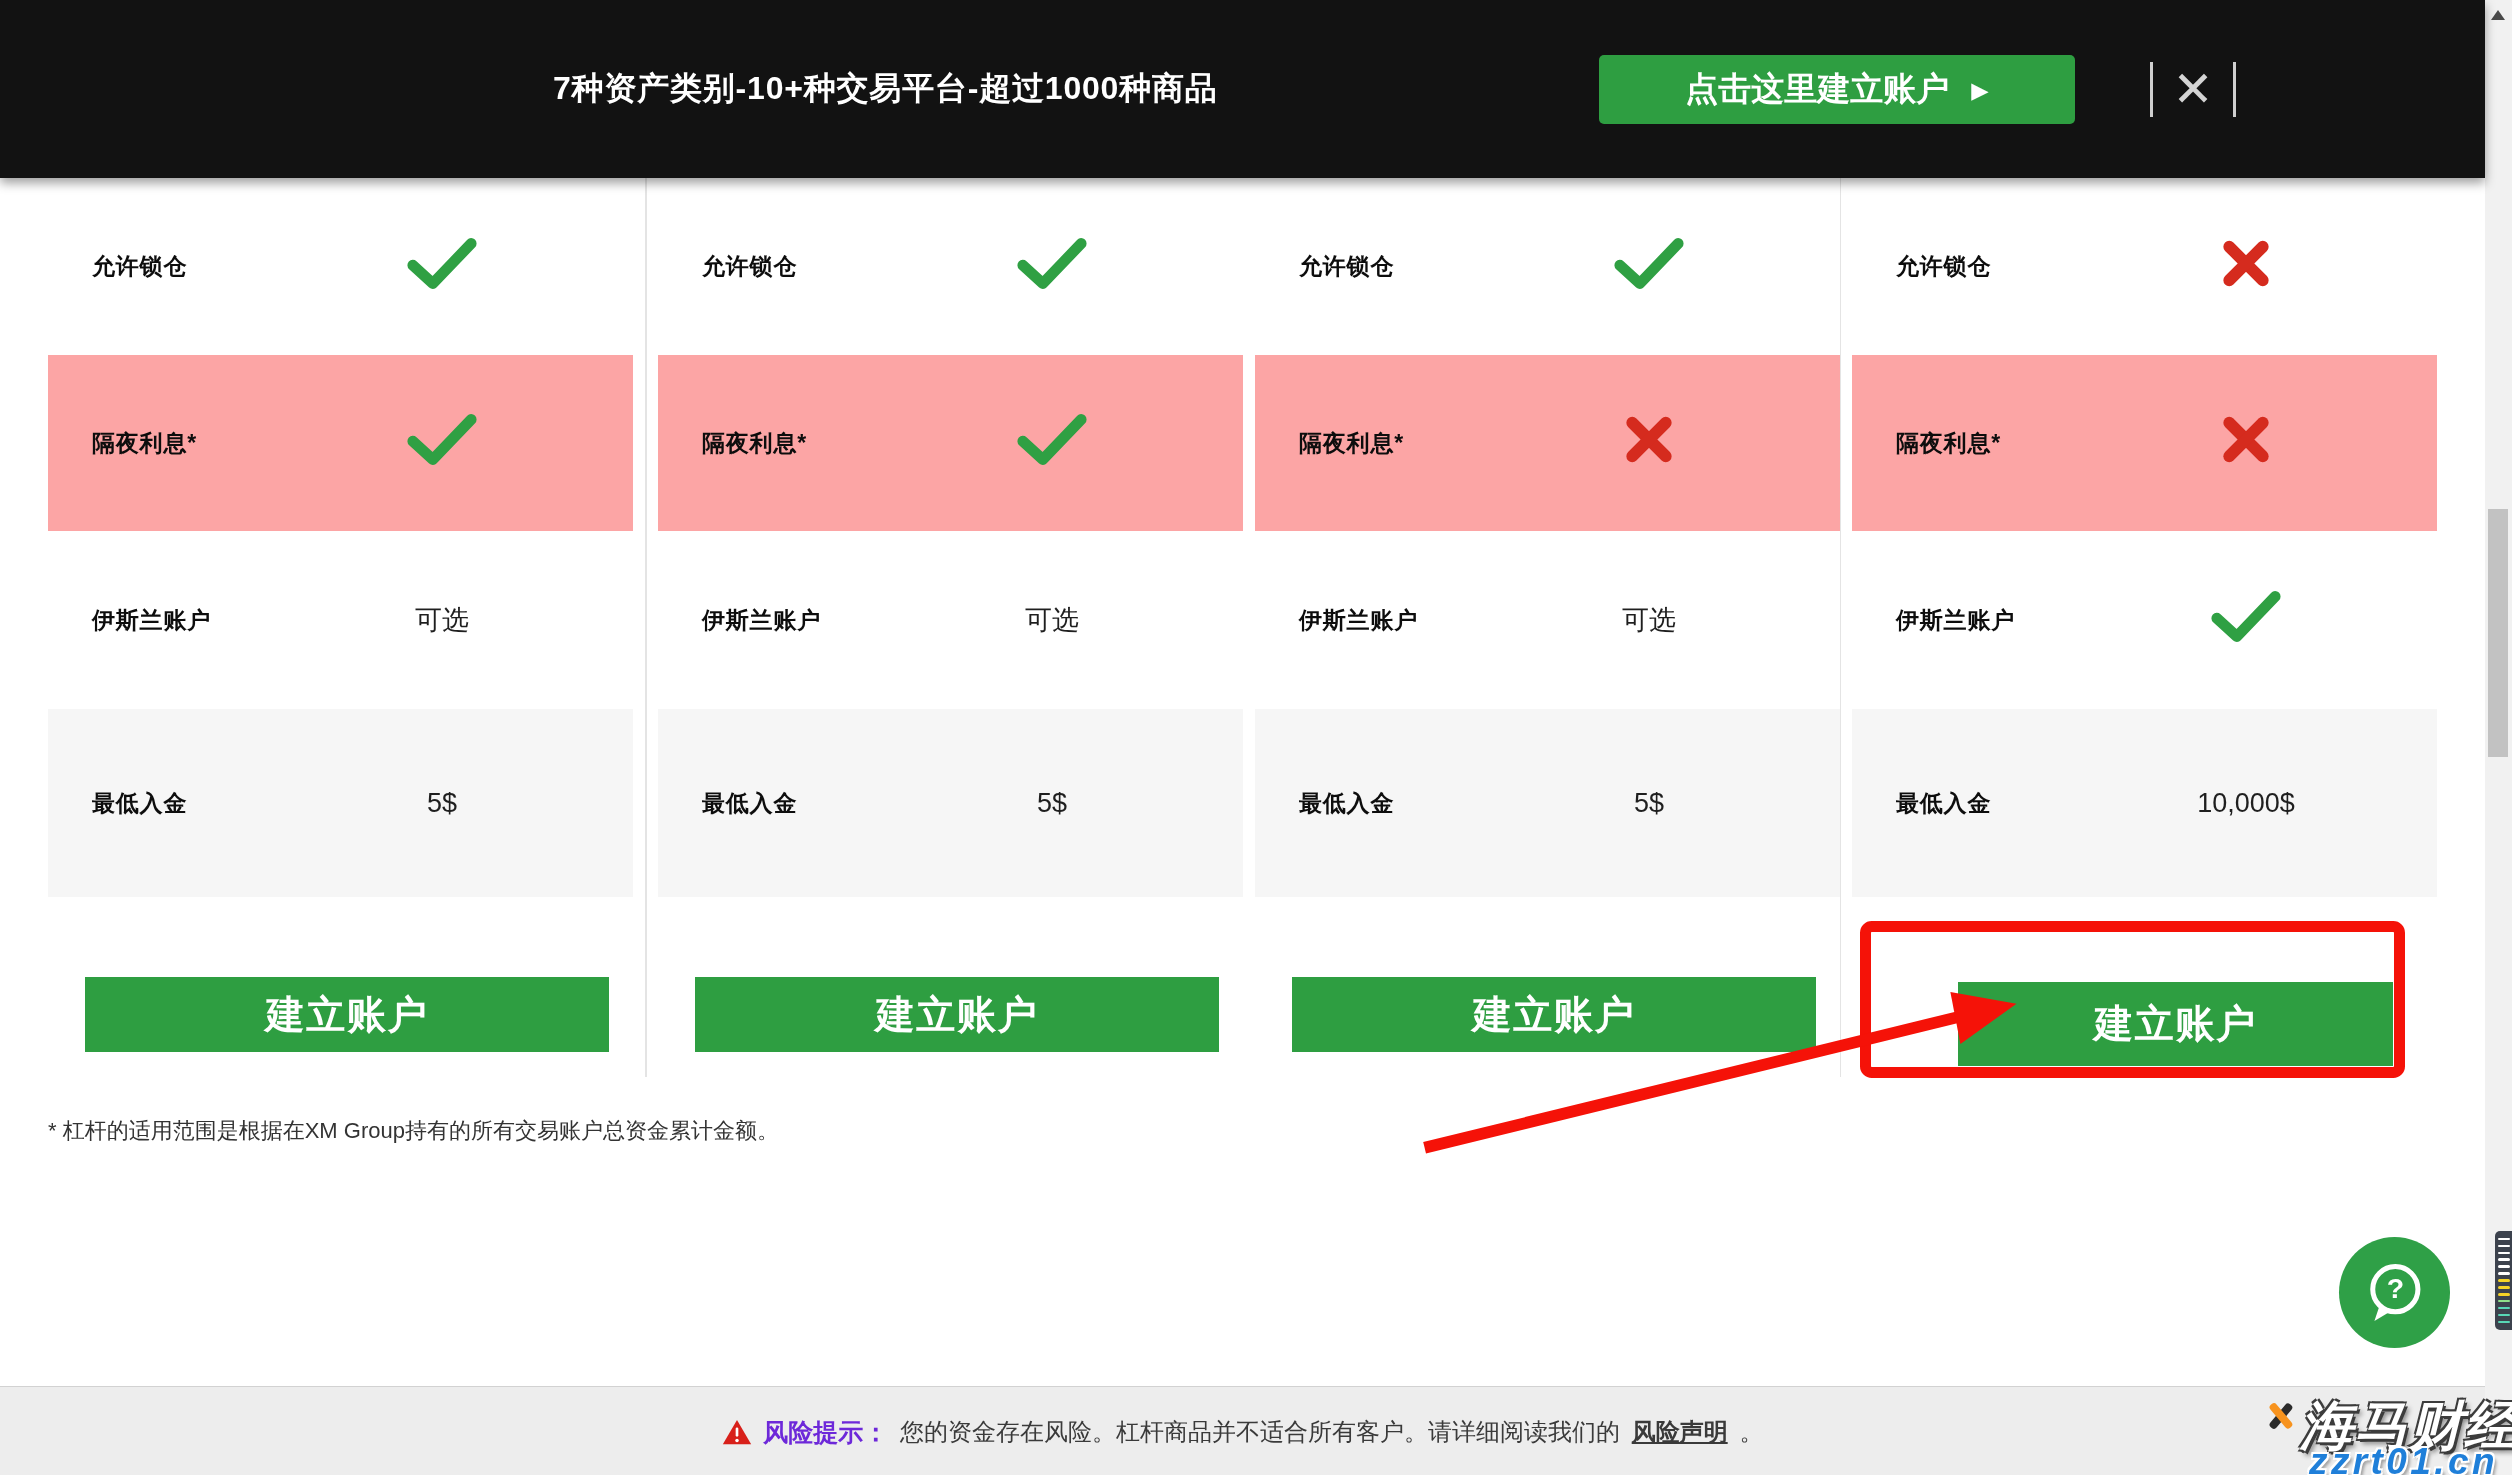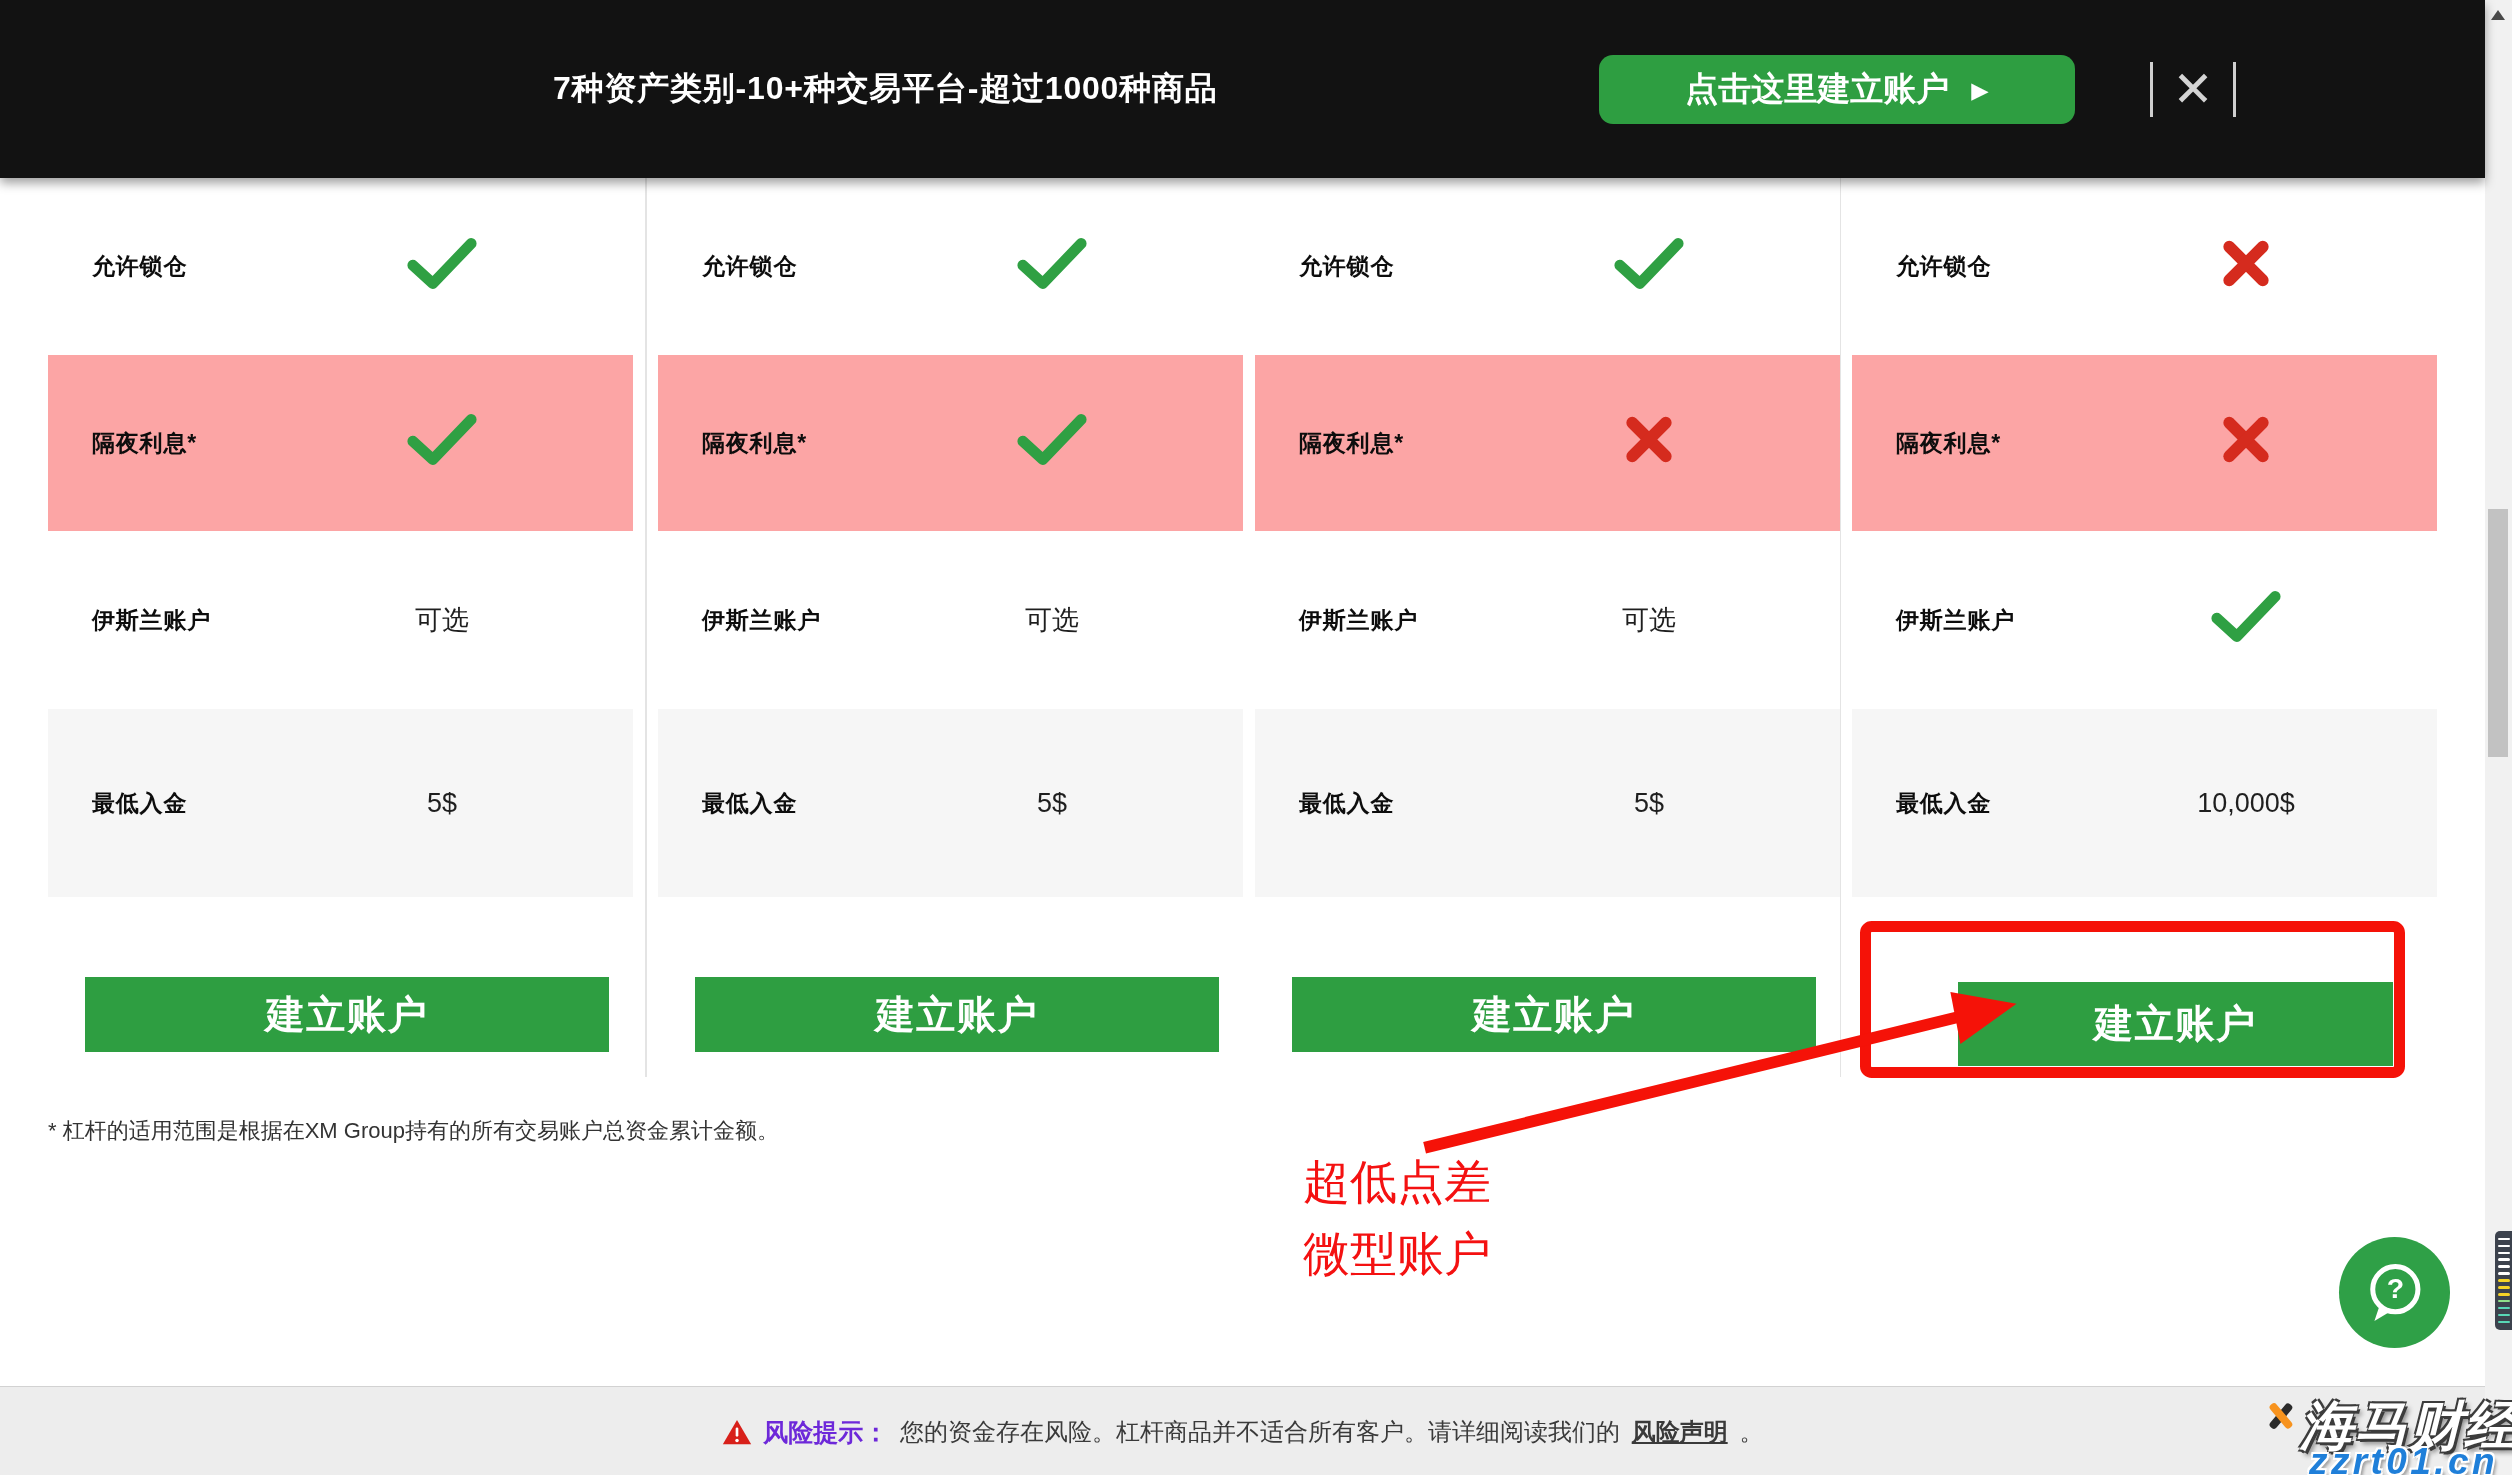--- a/index.html
+++ b/index.html
@@ -5,21 +5,21 @@
   html,body{margin:0;padding:0;background:#fff;}
   #page{position:relative;width:2512px;height:1475px;overflow:hidden;background:#ffffff;
         font-family:"Liberation Sans","DejaVu Sans",sans-serif;padding-left:12px;}
 
   
   #topbar{position:absolute;left:0;top:0;width:2485px;height:178px;background:#121212;
           box-shadow:0 5px 10px rgba(0,0,0,.38);z-index:5;}
   #topbar-title{position:absolute;left:553px;top:0;height:178px;display:flex;align-items:center;
           color:#ffffff;font-size:32px;font-weight:600;letter-spacing:0.8px;}
   #cta{position:absolute;left:1599px;top:55px;width:476px;height:69px;background:#2E9E41;
-          border-radius:14px;display:flex;align-items:center;justify-content:center;gap:22px;
+          border-radius:5px;display:flex;align-items:center;justify-content:center;gap:22px;
           color:#fff;font-size:33px;font-weight:700;cursor:pointer;}
   #cta .arr{font-size:22.6px;transform:translateY(0.8px);}
   .vsep{position:absolute;top:62px;width:2.5px;height:55px;background:#cfcfcf;}
   #close-btn{position:absolute;left:2163px;top:60px;width:60px;height:59px;line-height:59px;
           text-align:center;color:#d4d4d4;font-size:49px;font-weight:700;cursor:pointer;}
 
   
   .col{position:absolute;top:178px;width:585px;}
   .col .row{position:relative;display:flex;align-items:center;padding-left:44px;box-sizing:border-box;}
   .row.h1{height:177px;background:#ffffff;}
@@ -225,24 +225,20 @@
     <div class="row h5">
       <div class="acct-btn">建立账户</div>
     </div>
   </div>
 
   <div id="red-box"></div>
   <svg id="red-arrow" width="620" height="180" viewBox="0 0 740 215">
     <line x1="10" y1="192" x2="647" y2="36" stroke="#F51208" stroke-width="14"></line>
     <polygon points="717,20 650,68 638,6" fill="#F51208"></polygon>
   </svg>
-  <div id="annotation">
-    <div>超低点差</div>
-    <div>微型账户</div>
-  </div>
 
   <div id="footnote">* 杠杆的适用范围是根据在XM Group持有的所有交易账户总资金累计金额。</div>
 
   <div id="riskbar">
     <svg width="30" height="27" viewBox="0 0 36 32">
       <path d="M18 1 L35 30 L1 30 Z" fill="#D8201A"></path>
       <rect x="16.4" y="10" width="3.2" height="11" rx="1.6" fill="#ffffff"></rect>
       <circle cx="18" cy="25.5" r="2.1" fill="#ffffff"></circle>
     </svg>
     <span id="risk-title">风险提示：</span>

